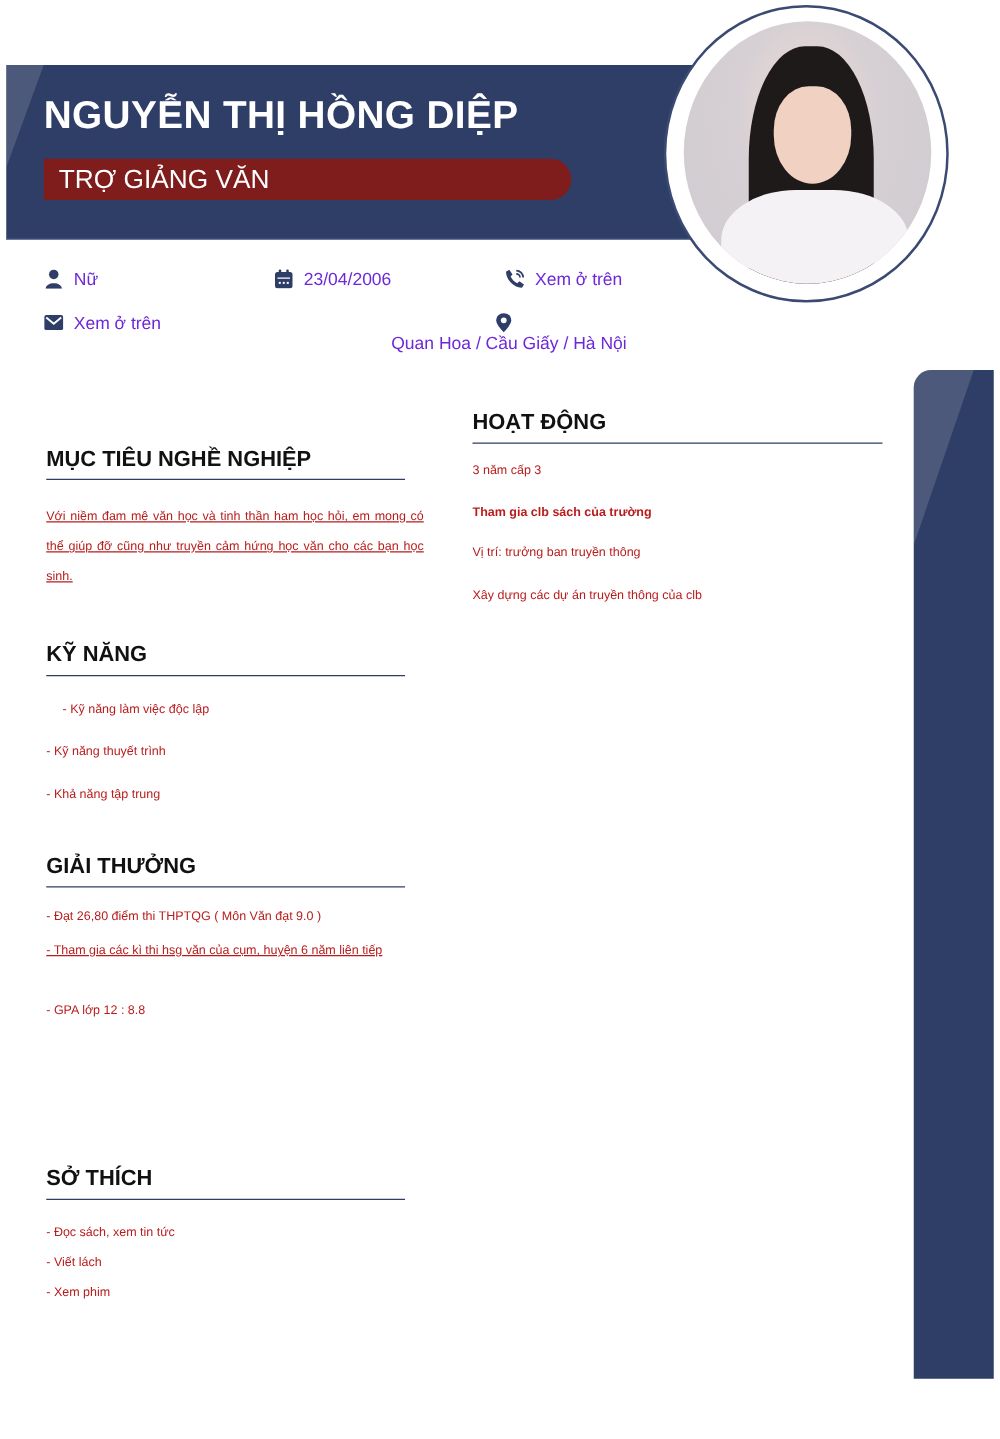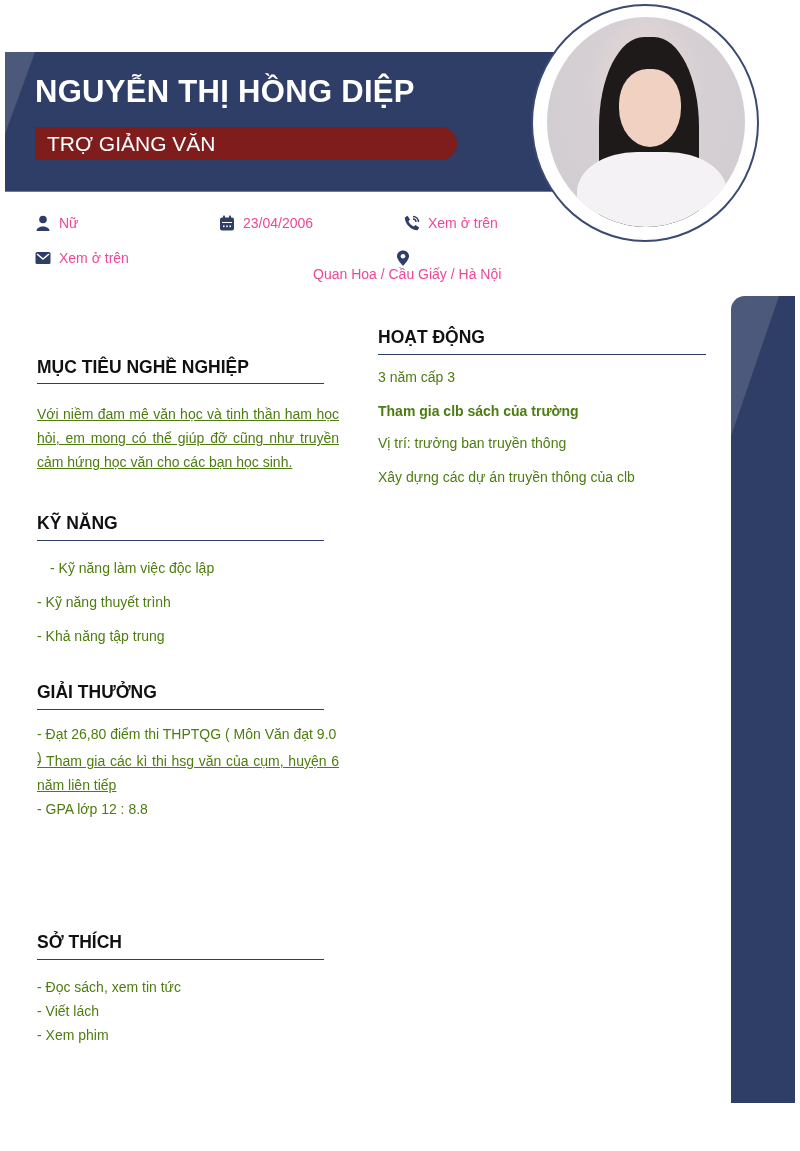--- a/index.html
+++ b/index.html
@@ -43,36 +43,36 @@
     background: #1f1a1a; border-radius: 45% 45% 10% 10%;
   }
   .avatar .face {
     position: absolute; left: 72px; top: 52px; width: 62px; height: 78px;
     background: #f1d2c2; border-radius: 45% 45% 50% 50%;
   }
   .avatar .body {
     position: absolute; left: 30px; top: 135px; width: 150px; height: 100px;
     background: #f4f2f4; border-radius: 40% 40% 0 0;
   }
-  .contact { position: absolute; font-size: 14px; color: #ec4899; white-space: nowrap; display: flex; align-items: center; }
+  .contact { position: absolute; font-size: 14px; color: #6d28d9; white-space: nowrap; display: flex; align-items: center; }
   .contact svg { width: 16px; height: 16px; margin-right: 8px; fill: #2f3e66; }
   .right-panel {
     position: absolute; left: 731px; top: 296px; width: 64px; height: 807px;
     background: #2f3e66; border-radius: 14px 0 0 0; overflow: hidden;
   }
   .right-panel .shine {
     position: absolute; left: 0; top: 0; width: 0; height: 0;
     border-top: 140px solid rgba(255,255,255,0.14);
     border-right: 48px solid transparent;
   }
   .section-title {
     position: absolute; font-size: 17.5px; font-weight: bold; color: #111; white-space: nowrap;
   }
   .section-rule { position: absolute; height: 1px; background: #2f3e66; }
-  .text { position: absolute; font-size: 14px; color: #4d7c0f; line-height: 24px; }
+  .text { position: absolute; font-size: 10px; color: #b91c1c; line-height: 24px; }
   .justify { text-align: justify; text-decoration: underline; }
   .bold { font-weight: bold; }
 </style>
 </head>
 <body>
 
 <div class="header-band">
   <div class="shine"></div>
   <div class="bottom-line"></div>
 </div>

